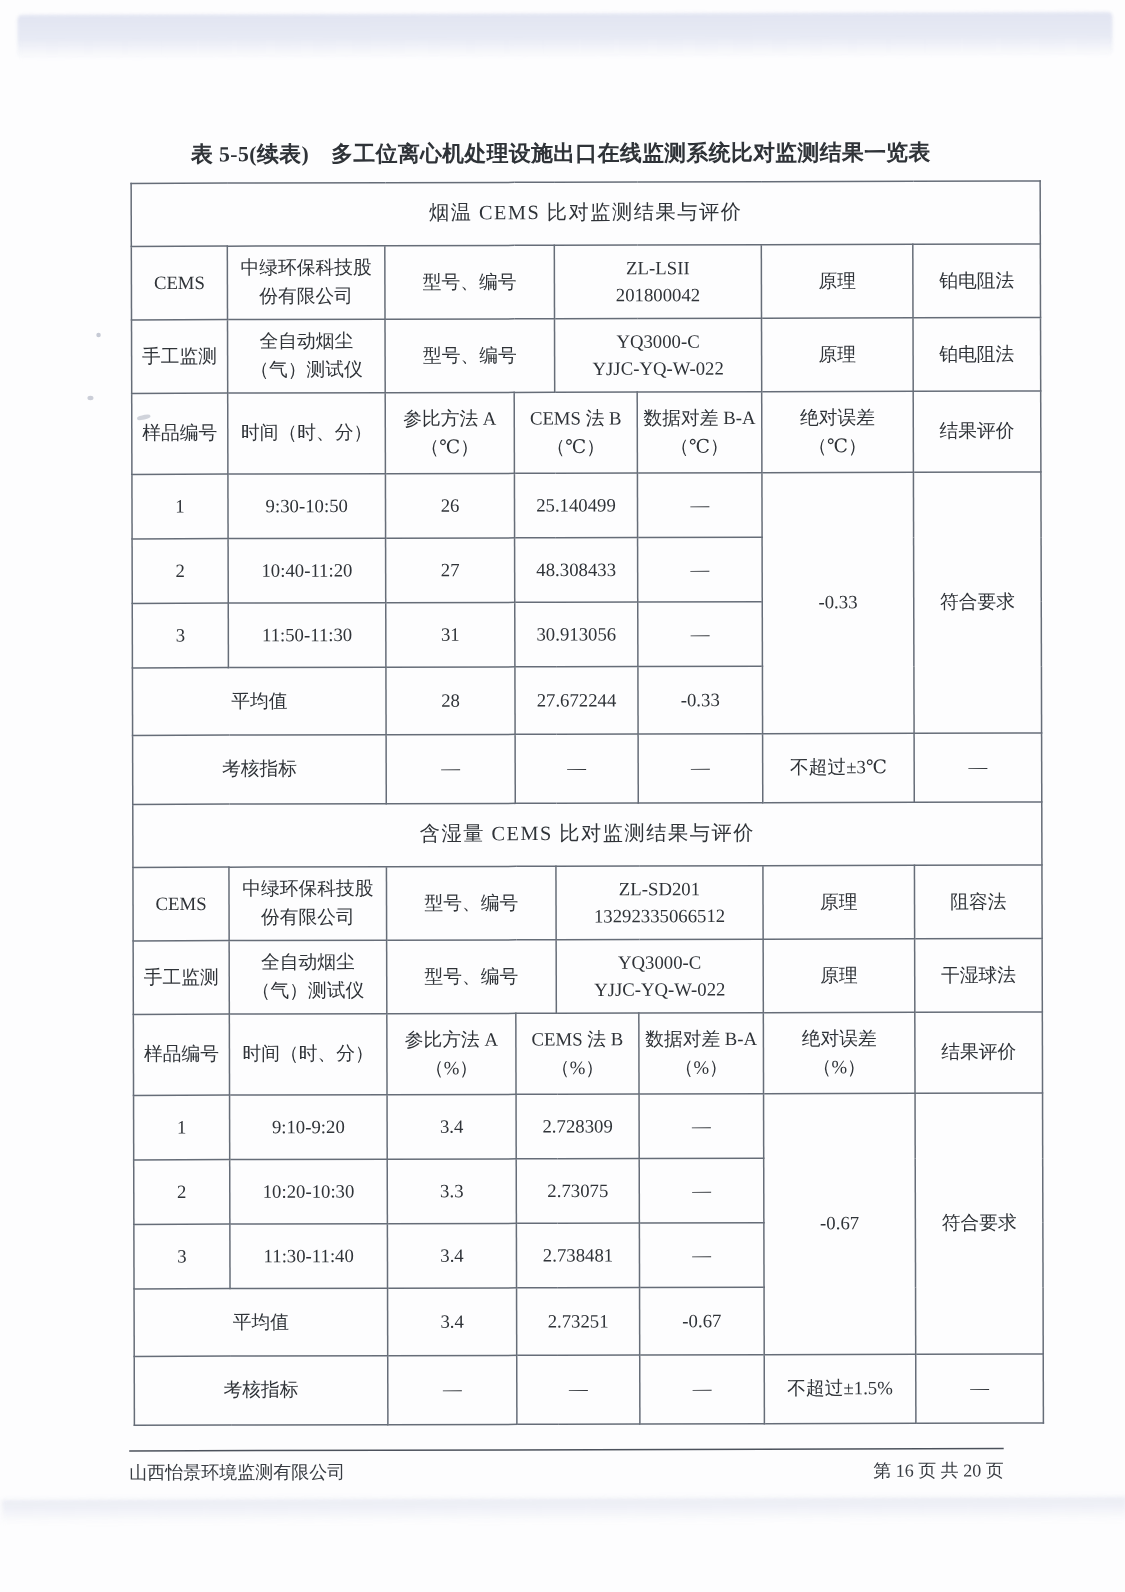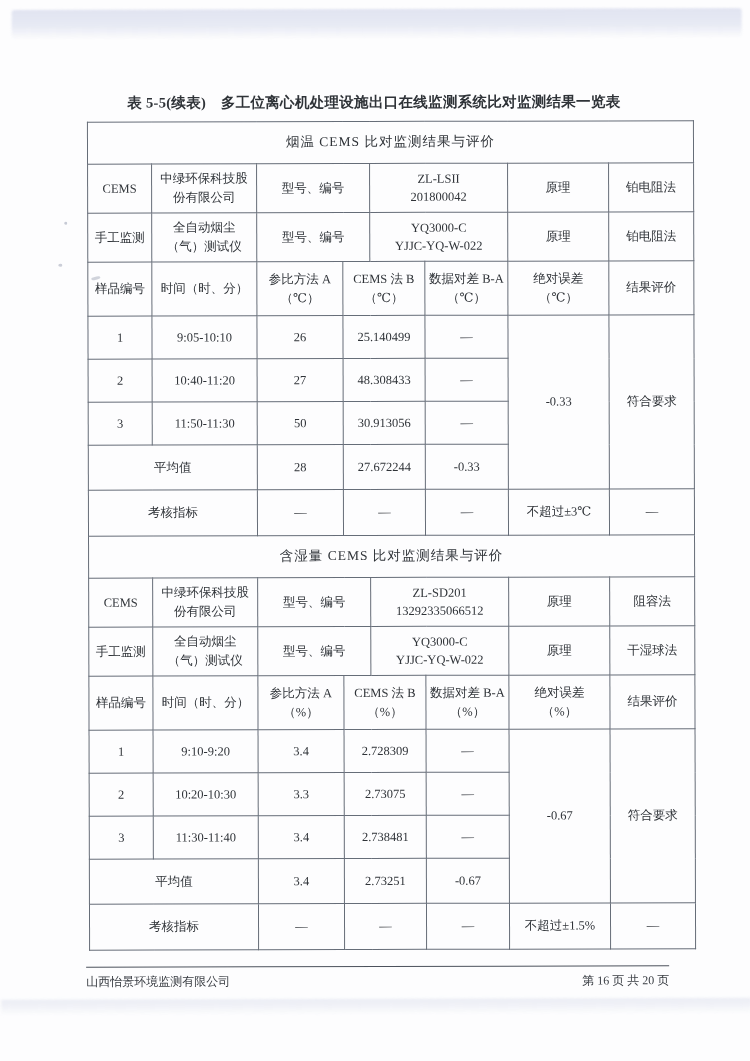--- a/index.html
+++ b/index.html
@@ -128,38 +128,38 @@
           <span class="line">（℃）</span>
         </td>
         <td>
           <span class="line">绝对误差</span>
           <span class="line">（℃）</span>
         </td>
         <td>结果评价</td>
       </tr>
       <tr class="r-data">
         <td>1</td>
-        <td>9:05-10:10</td>
+        <td>9:30-10:50</td>
         <td>26</td>
         <td colspan="2">25.140499</td>
         <td>—</td>
         <td rowspan="4">-0.33</td>
         <td rowspan="4">符合要求</td>
       </tr>
       <tr class="r-data">
         <td>2</td>
         <td>10:40-11:20</td>
         <td>27</td>
         <td colspan="2">48.308433</td>
         <td>—</td>
       </tr>
       <tr class="r-data">
         <td>3</td>
         <td>11:50-11:30</td>
-        <td>50</td>
+        <td>31</td>
         <td colspan="2">30.913056</td>
         <td>—</td>
       </tr>
       <tr class="r-avg">
         <td colspan="2">平均值</td>
         <td>28</td>
         <td colspan="2">27.672244</td>
         <td>-0.33</td>
       </tr>
       <tr class="r-assess">

